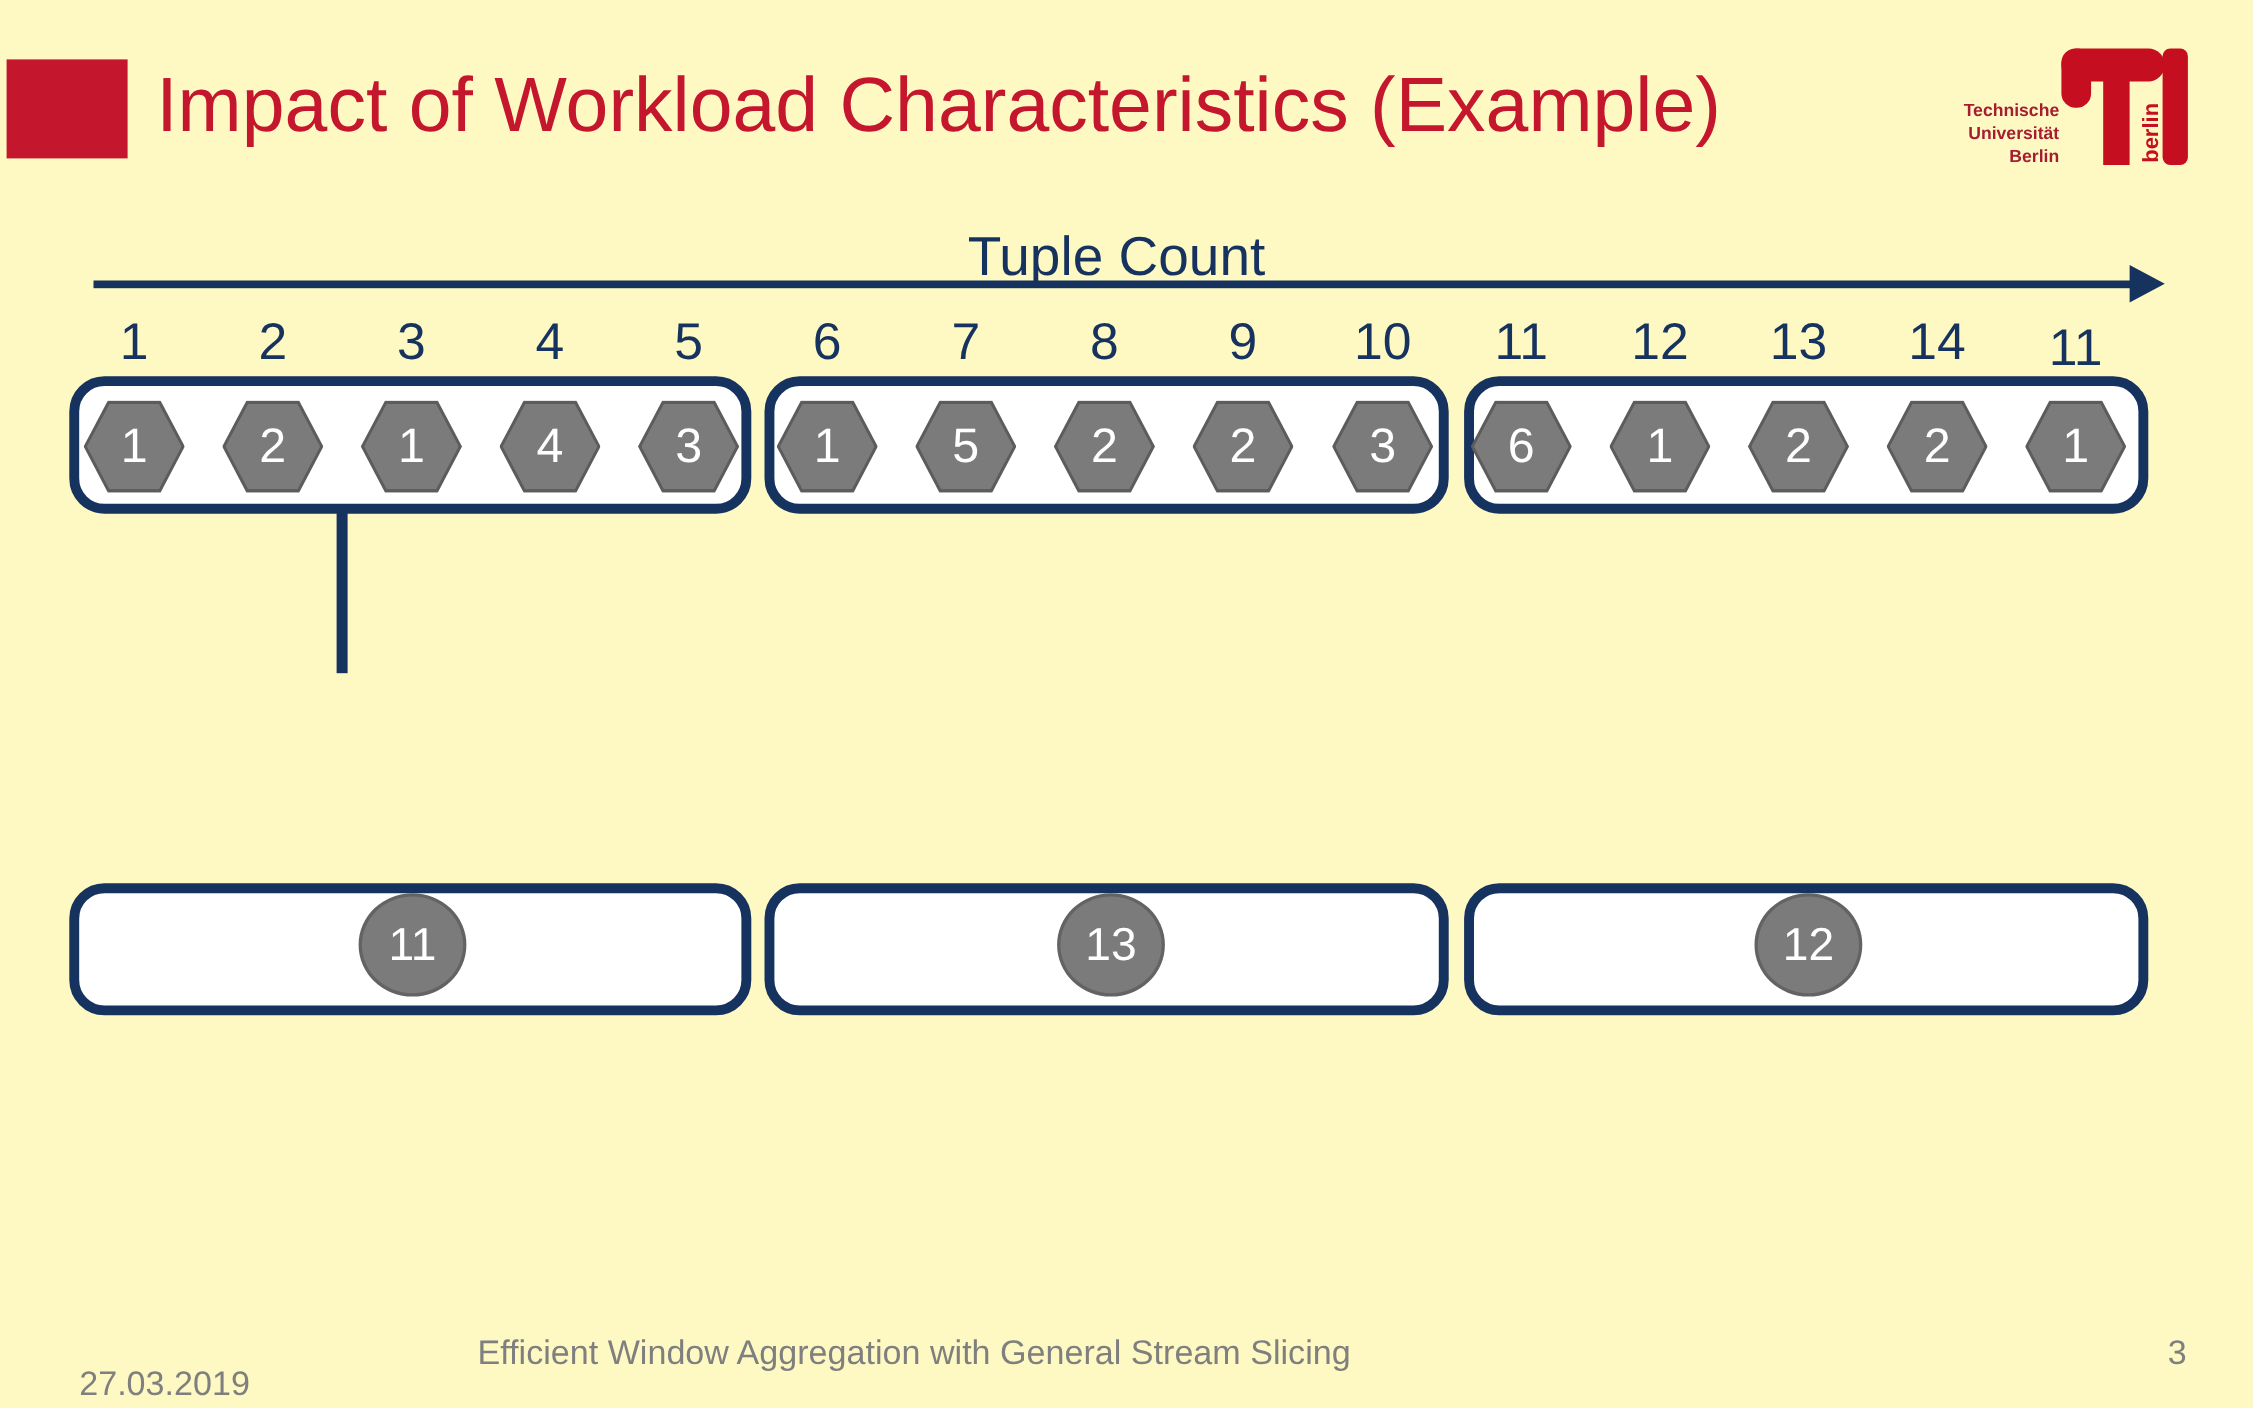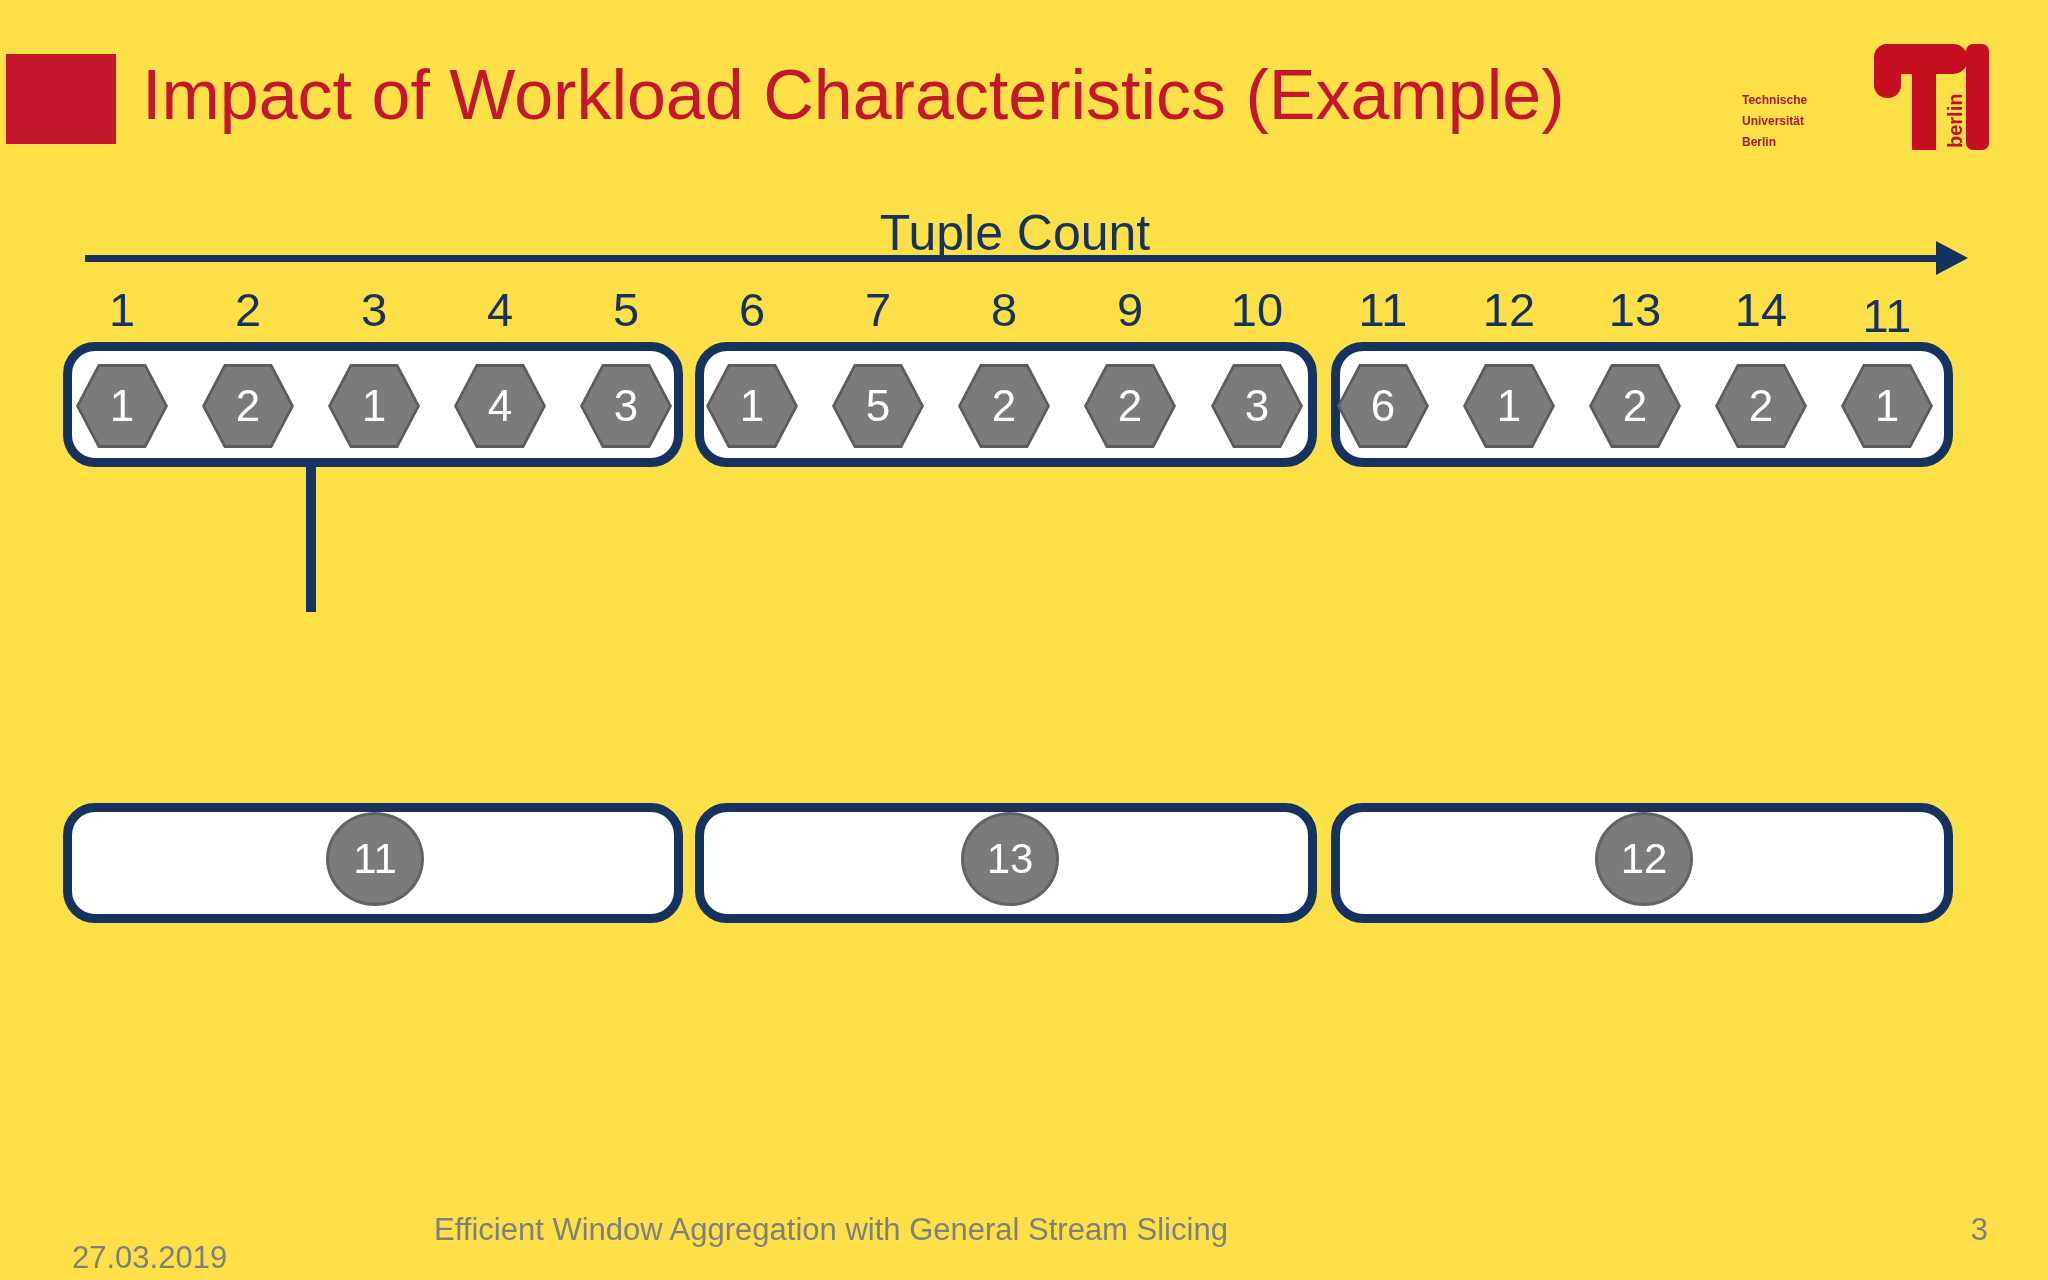--- a/index.html
+++ b/index.html
@@ -1,30 +1,30 @@
 <!DOCTYPE html>
 <html><head>
 <meta charset="utf-8">
 <style>
   html,body{margin:0;padding:0;}
   body{width:2048px;height:1280px;background:#e9e9e9;}
   .slide{
-    position:relative;width:2048px;height:1280px;background:#fde047;
+    position:relative;width:2048px;height:1280px;background:#fef9c3;
     font-family:"Liberation Sans", sans-serif;overflow:hidden;
   }
   
   .accent-square{position:absolute;left:6px;top:54px;width:110px;height:90px;background:#c4162c;}
   .slide-title{
     position:absolute;left:142px;top:52px;width:1650px;
     font-size:70px;line-height:86px;color:#c4162c;letter-spacing:0px;white-space:nowrap;
   }
   .logo{position:absolute;left:1770px;top:42px;width:250px;height:120px;}
   .logo-text{
-    position:absolute;right:148px;top:48px;width:130px;
-    color:#a61c30;font-size:12px;font-weight:bold;line-height:21px;
+    position:absolute;right:148px;top:48px;width:130px;text-align:right;
+    color:#a61c30;font-size:16px;font-weight:bold;line-height:21px;
   }
   .logo-mark{position:absolute;right:28px;top:0;width:120px;height:115px;}
   
   .axis-title{
     position:absolute;left:85px;top:204px;width:1860px;text-align:center;
     color:#16325f;font-size:50px;
   }
   .axis-line{position:absolute;left:85px;top:255px;width:1856px;height:7px;background:#16325f;}
   .axis-arrow{
     position:absolute;left:1936px;top:241px;width:0;height:0;

